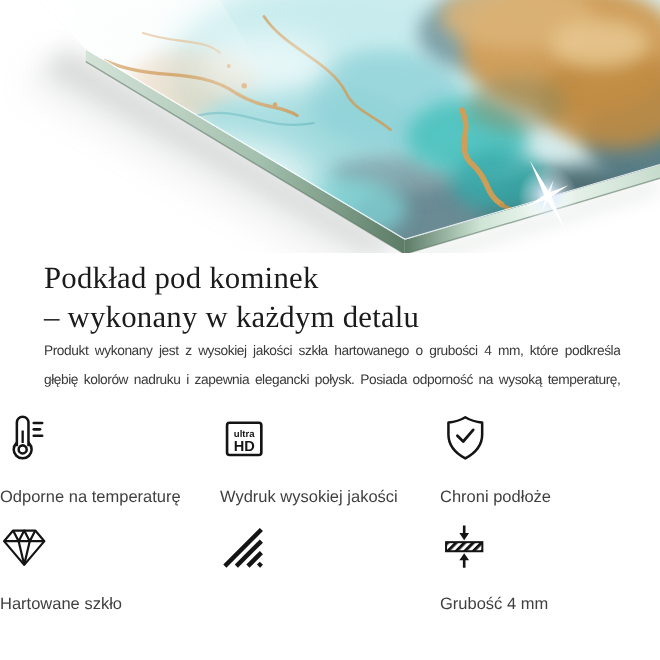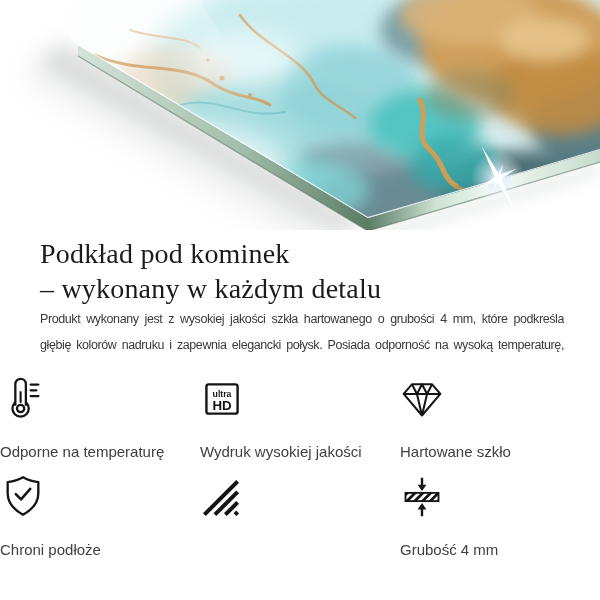--- a/index.html
+++ b/index.html
@@ -172,38 +172,38 @@
           <rect x="7" y="8" width="34" height="32" rx="2.5" fill="none" stroke="currentColor" stroke-width="2.6"></rect>
           <text x="24" y="22" text-anchor="middle" font-family="Liberation Sans, sans-serif" font-size="9.5" font-weight="bold" fill="currentColor">ultra</text>
           <text x="24" y="36" text-anchor="middle" font-family="Liberation Sans, sans-serif" font-size="14.5" font-weight="bold" fill="currentColor">HD</text>
         </svg>
       </div>
       <div class="feature-label">Wydruk wysokiej jakości</div>
     </div>
 
     <div class="feature">
       <div class="icon-box">
+        <svg width="46" height="46" viewBox="0 0 48 48" fill="none" stroke="currentColor" stroke-width="2.4">
+          <path d="M24 4.5 C29 7.5 34.5 9 40 9.6 V21 C40 31 33.5 38.3 24 43.5 C14.5 38.3 8 31 8 21 V9.6 C13.5 9 19 7.5 24 4.5 Z" stroke-linejoin="round"></path>
+          <path d="M16.5 22 L22 27.5 L31.5 16.5" stroke-width="2.6" stroke-linecap="round" stroke-linejoin="round"></path>
+        </svg>
+      </div>
+      <div class="feature-label">Chroni podłoże</div>
+    </div>
+
+    <div class="feature">
+      <div class="icon-box">
         <svg width="44" height="44" viewBox="0 0 48 48" fill="none" stroke="currentColor" stroke-width="2.2" stroke-linejoin="round">
           <path d="M13 8 L35 8 L44 18.5 L24 42 L4 18.5 Z"></path>
           <path d="M4 18.5 H44"></path>
           <path d="M13 8 L18.5 18.5 L24 8 L29.5 18.5 L35 8"></path>
           <path d="M18.5 18.5 L24 42 M29.5 18.5 L24 42"></path>
         </svg>
       </div>
       <div class="feature-label">Hartowane szkło</div>
-    </div>
-
-    <div class="feature">
-      <div class="icon-box">
-        <svg width="46" height="46" viewBox="0 0 48 48" fill="none" stroke="currentColor" stroke-width="2.4">
-          <path d="M24 4.5 C29 7.5 34.5 9 40 9.6 V21 C40 31 33.5 38.3 24 43.5 C14.5 38.3 8 31 8 21 V9.6 C13.5 9 19 7.5 24 4.5 Z" stroke-linejoin="round"></path>
-          <path d="M16.5 22 L22 27.5 L31.5 16.5" stroke-width="2.6" stroke-linecap="round" stroke-linejoin="round"></path>
-        </svg>
-      </div>
-      <div class="feature-label">Chroni podłoże</div>
     </div>
 
     <div class="feature">
       <div class="icon-box">
         <svg width="42" height="42" viewBox="0 0 48 48" stroke="currentColor" stroke-width="4.6" stroke-linecap="butt">
           <line x1="5" y1="43" x2="43" y2="5"></line>
           <line x1="17" y1="43" x2="43" y2="17"></line>
           <line x1="29" y1="43" x2="43" y2="29"></line>
           <line x1="40" y1="43" x2="43" y2="40"></line>
         </svg>

